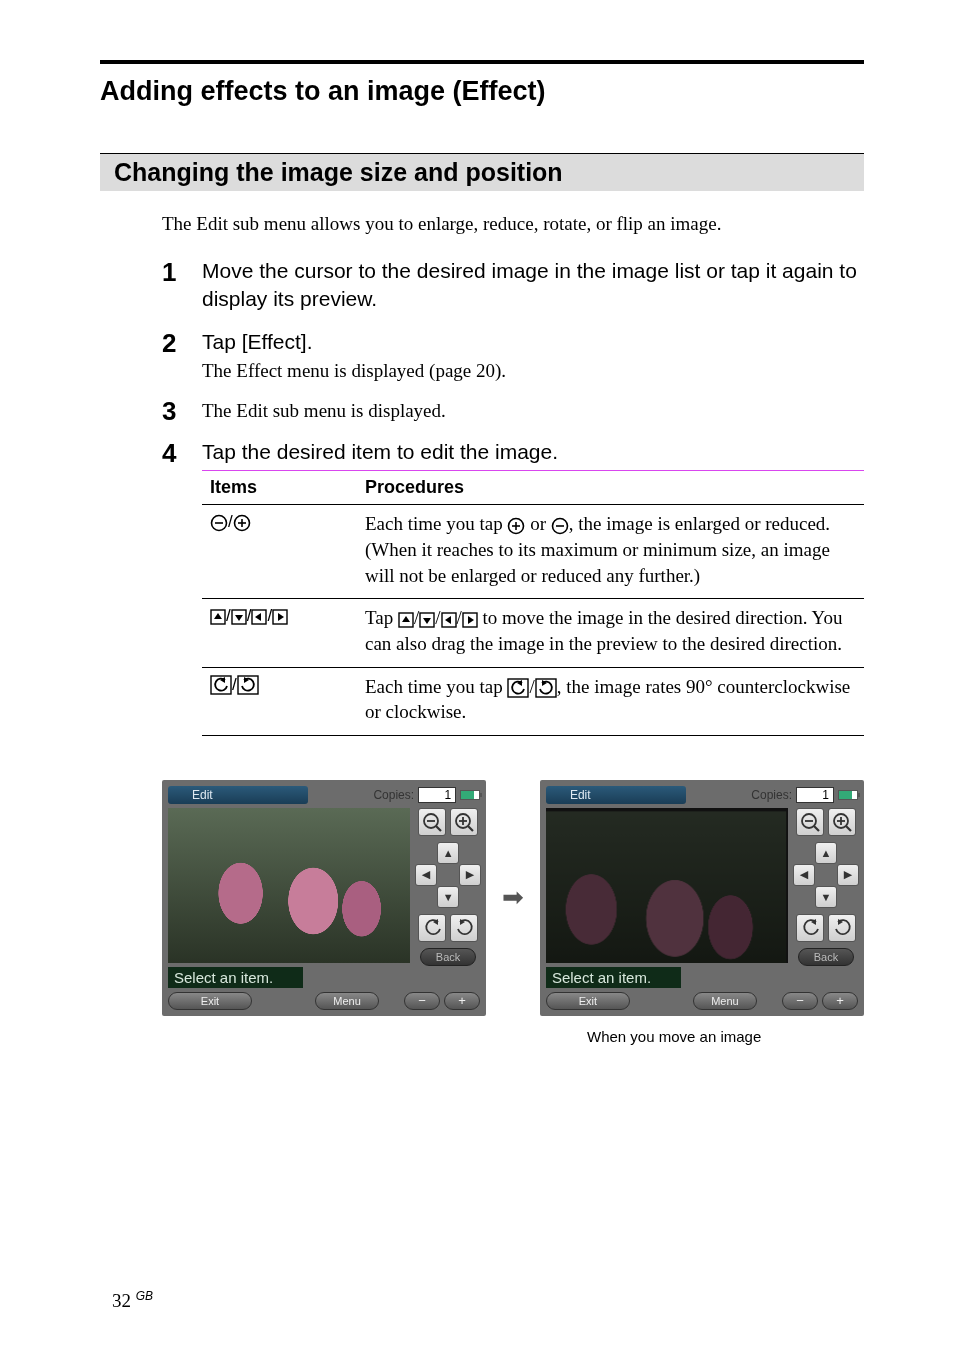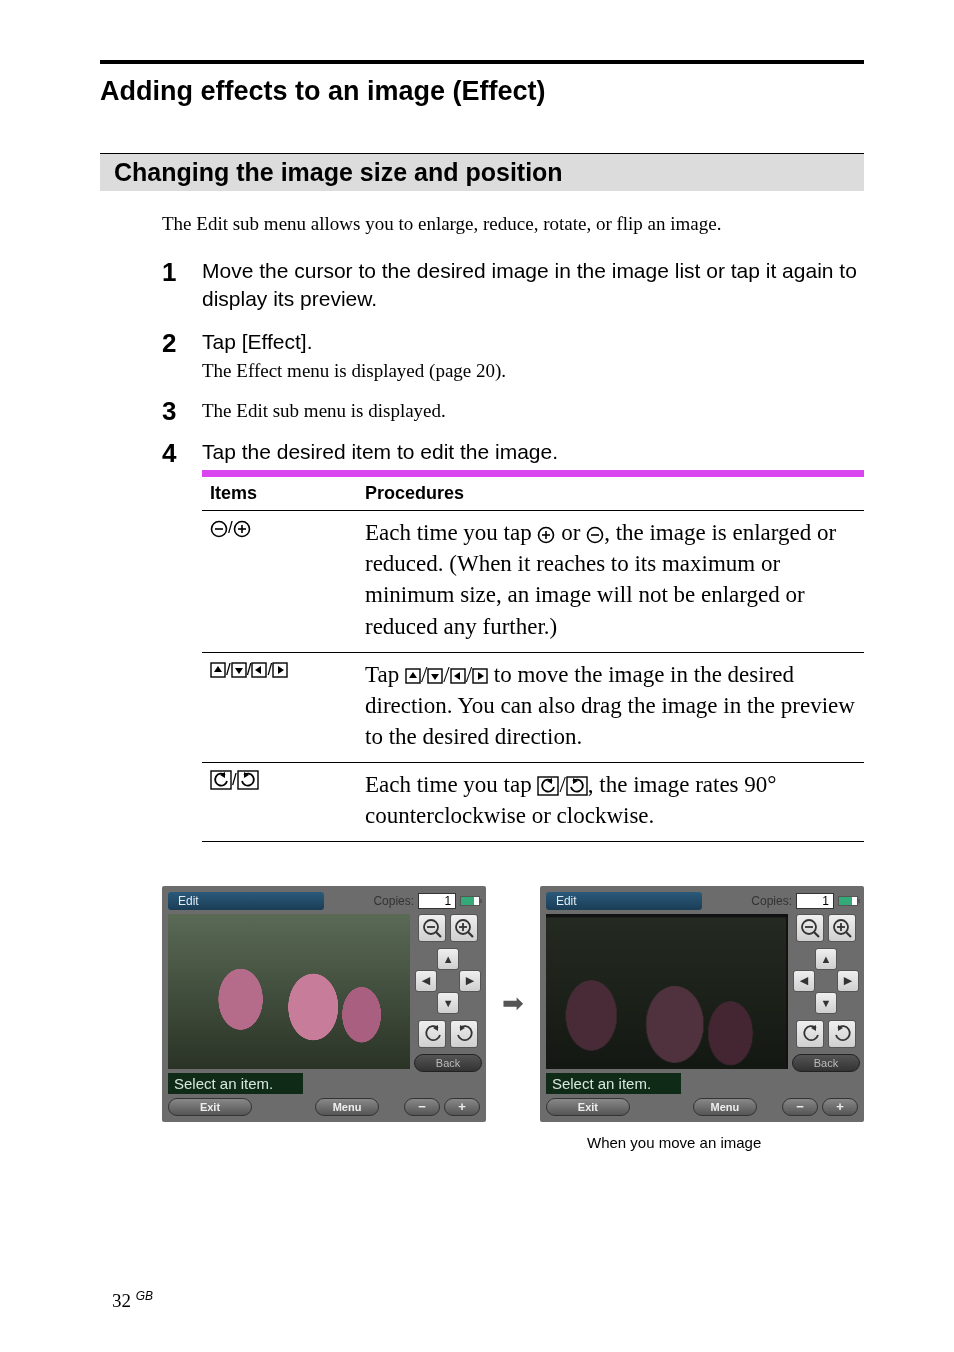--- a/index.html
+++ b/index.html
@@ -66,25 +66,25 @@
     border-collapse: collapse;
     width: 100%;
     margin-top: 4px;
     margin-bottom: 30px;
   }
   table.proc th {
     font-family: Arial, Helvetica, sans-serif;
     font-size: 18px;
     text-align: left;
     padding: 6px 8px;
-    border-top: 7px solid #d946ef;
+    border-top: 1px solid #d946ef;
     border-bottom: 1px solid #000;
   }
   table.proc td {
-    font-size: 23px;
+    font-size: 19px;
     padding: 6px 8px 10px 8px;
     border-bottom: 1px solid #000;
     vertical-align: top;
     line-height: 1.35;
   }
   table.proc td.items-col {
     font-family: Arial, Helvetica, sans-serif;
     white-space: nowrap;
     width: 155px;
     font-size: 17px;
@@ -116,24 +116,24 @@
   }
   .shot-top {
     display: flex;
     justify-content: space-between;
     align-items: center;
     margin-bottom: 4px;
   }
   .tab {
     background: linear-gradient(#2b5a7a, #1a3d56);
     color: #dfeaf2;
-    padding: 2px 10px;
+    padding: 2px 24px;
     border-radius: 3px;
     font-size: 12px;
-    width: 156px;
+    width: 140px;
   }
   .copies {
     color: #333;
     display: flex;
     align-items: center;
     gap: 4px;
     font-size: 12px;
   }
   .copies-box {
     background: #fff;
@@ -199,21 +199,21 @@
   }
   .dpad div {
     width:22px; height:22px;
     display:flex; align-items:center; justify-content:center;
   }
   .dpad .b {
     background: linear-gradient(#efefef,#cfcfcf);
     border:1px solid #555; border-radius:3px; color:#333; font-size:11px;
   }
   .back-pill {
-    width: 68px;
+    width: 56px;
     text-align: center;
     background: linear-gradient(#555,#333);
     border:1px solid #222;
     border-radius: 10px;
     font-size: 11px;
     color: #bbb;
     padding: 2px 0;
   }
 
   .shot-status {
@@ -222,21 +222,20 @@
     color: #d7e7dc;
     padding: 2px 6px;
     font-size: 15px;
     width: 135px;
   }
   .shot-bottom {
     display: flex;
     gap: 8px;
     align-items: center;
     margin-top: 4px;
-    font-weight: bold;
   }
   .pill {
     background: linear-gradient(#888,#555);
     border:1px solid #333;
     border-radius: 10px;
     padding: 2px 0;
     font-size: 11px;
     color: #eee;
     text-align: center;
   }

